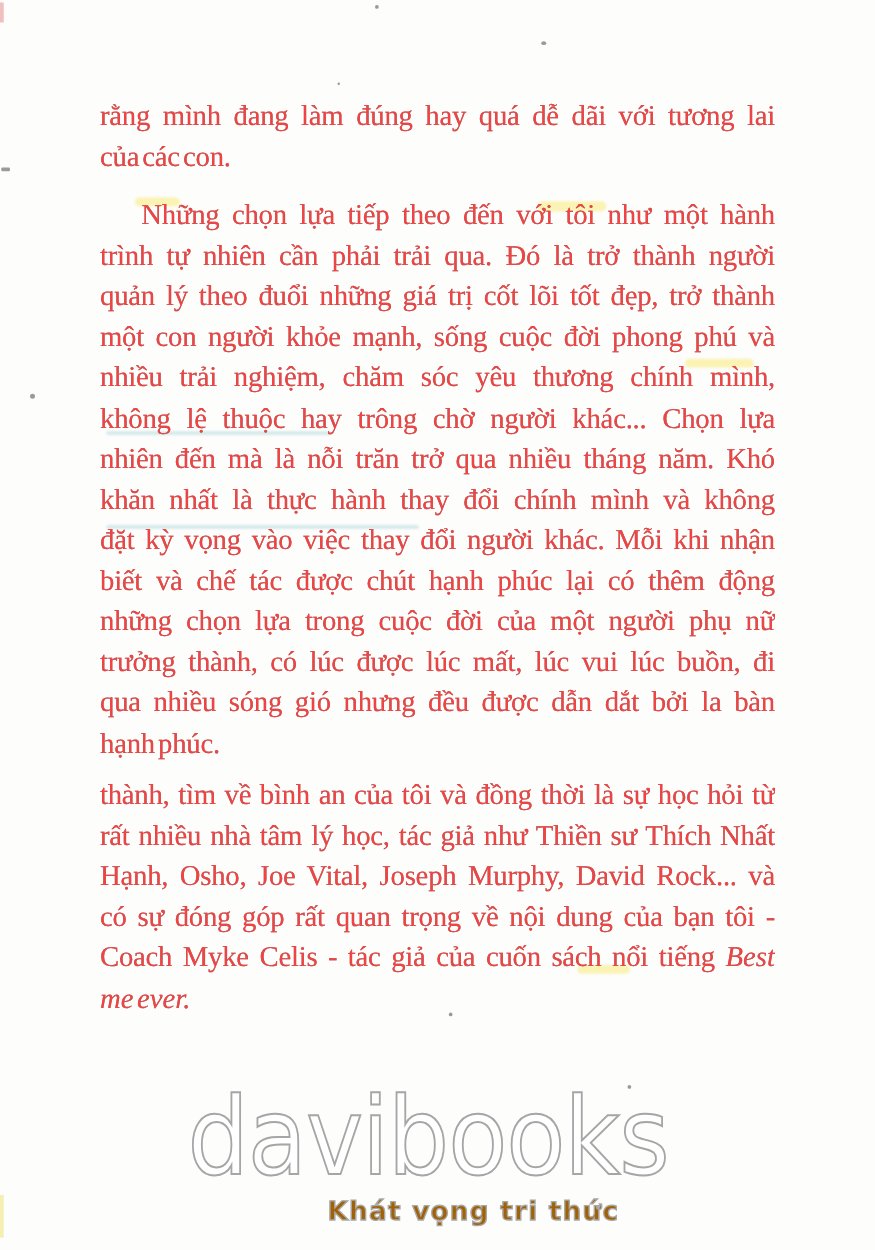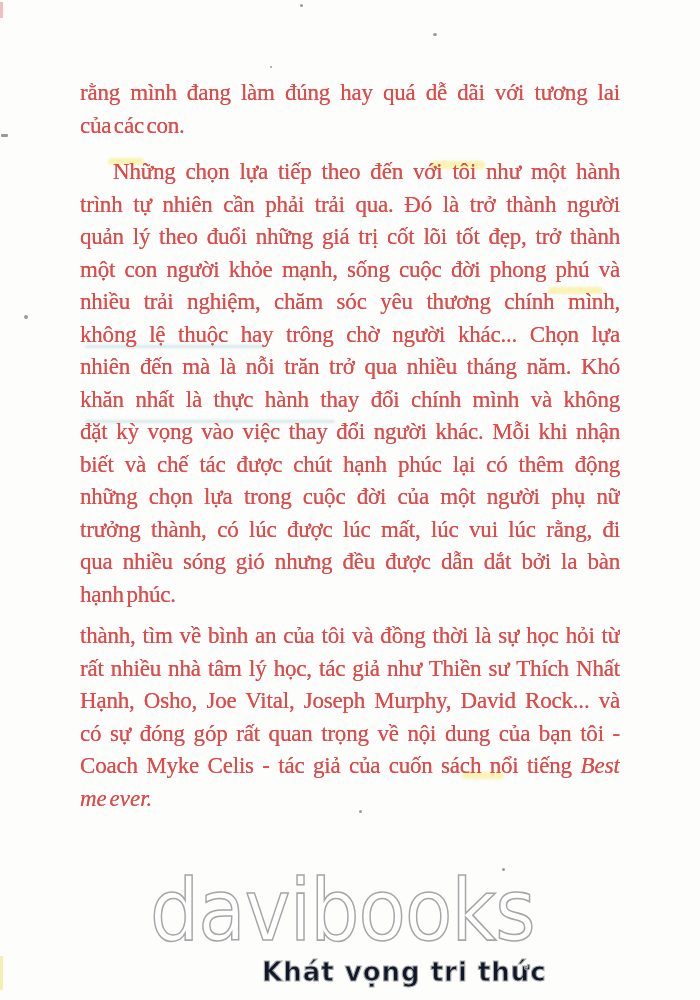--- a/index.html
+++ b/index.html
@@ -47,22 +47,22 @@
     -webkit-text-stroke:1.6px #a6a6a6;
     letter-spacing:-1px;
     transform:scaleX(0.9);
     transform-origin:left top;
     white-space:nowrap;
   }
   .wm-slogan{
     position:absolute;left:262px;top:959px;
     z-index:1;
     font-family:"DejaVu Sans","Liberation Sans",sans-serif;
-    font-size:26px;line-height:1;font-weight:700;
-    color:#0f172a;
+    font-size:21px;line-height:1;font-weight:700;
+    color:#a16207;
     -webkit-text-stroke:1.1px #a9a9a9;
     letter-spacing:1px;
     white-space:nowrap;
   }
 
   
   .footer{
     position:absolute;right:78px;top:956px;
     z-index:3;
     display:flex;align-items:flex-end;
@@ -106,21 +106,21 @@
         <div class="ln">trình tự nhiên cần phải trải qua. Đó là trở thành người</div>
         <div class="ln">quản lý theo đuổi những giá trị cốt lõi tốt đẹp, trở thành</div>
         <div class="ln">một con người khỏe mạnh, sống cuộc đời phong phú và</div>
         <div class="ln">nhiều trải nghiệm, chăm sóc yêu thương chính mình,</div>
         <div class="ln">không lệ thuộc hay trông chờ người khác... Chọn lựa</div>
         <div class="ln">nhiên đến mà là nỗi trăn trở qua nhiều tháng năm. Khó</div>
         <div class="ln">khăn nhất là thực hành thay đổi chính mình và không</div>
         <div class="ln">đặt kỳ vọng vào việc thay đổi người khác. Mỗi khi nhận</div>
         <div class="ln">biết và chế tác được chút hạnh phúc lại có thêm động</div>
         <div class="ln">những chọn lựa trong cuộc đời của một người phụ nữ</div>
-        <div class="ln">trưởng thành, có lúc được lúc mất, lúc vui lúc rằng, đi</div>
+        <div class="ln">trưởng thành, có lúc được lúc mất, lúc vui lúc buồn, đi</div>
         <div class="ln">qua nhiều sóng gió nhưng đều được dẫn dắt bởi la bàn</div>
         <div class="ln last">hạnh phúc.</div>
       </div>
       <div class="para gap-md">
         <div class="ln">thành, tìm về bình an của tôi và đồng thời là sự học hỏi từ</div>
         <div class="ln">rất nhiều nhà tâm lý học, tác giả như Thiền sư Thích Nhất</div>
         <div class="ln">Hạnh, Osho, Joe Vital, Joseph Murphy, David Rock... và</div>
         <div class="ln">có sự đóng góp rất quan trọng về nội dung của bạn tôi -</div>
         <div class="ln">Coach Myke Celis - tác giả của cuốn sách nổi tiếng <i>Best</i></div>
         <div class="ln last"><i>me ever.</i></div>

